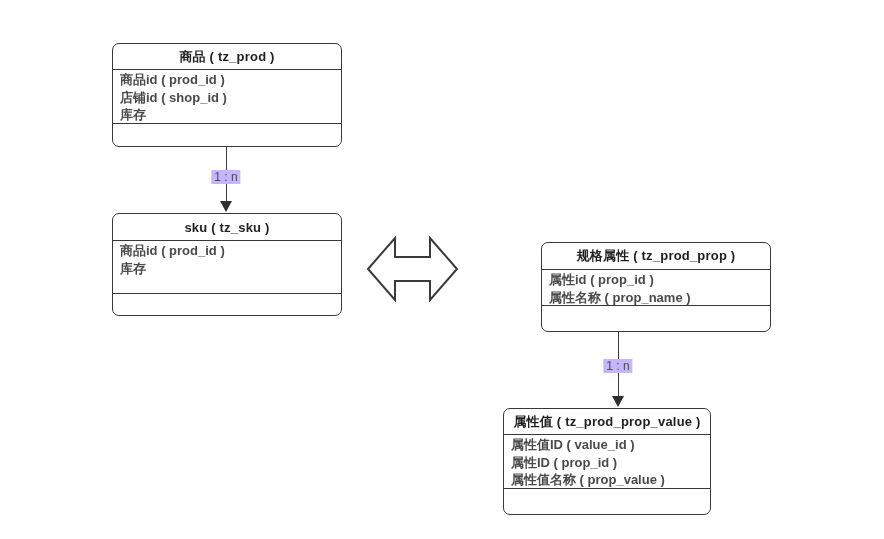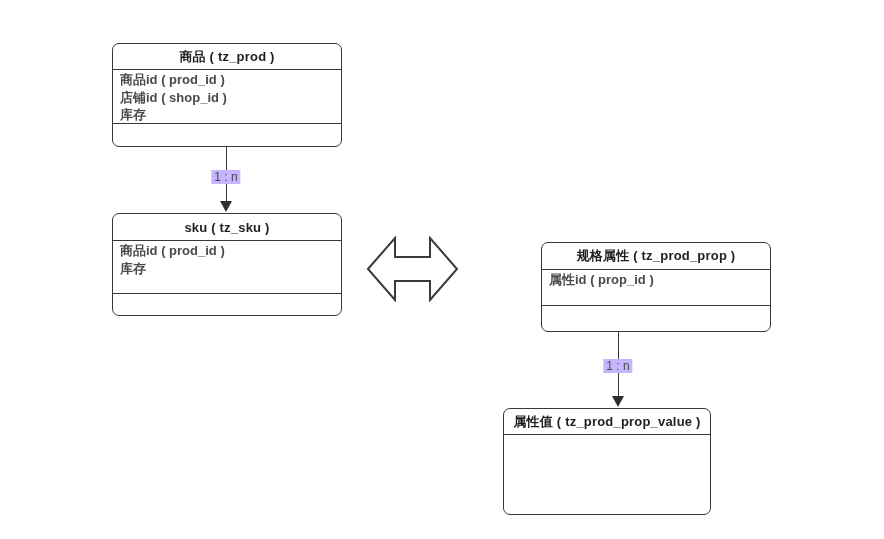--- a/index.html
+++ b/index.html
@@ -92,26 +92,32 @@
   </div>
 
   <svg class="two-way-arrow" style="left:366px; top:236px;" width="93" height="66" viewBox="-2 -2 93 66">
     <polygon points="0,31 27,0 27,19 62,19 62,0 89,31 62,62 62,43 27,43 27,62" fill="#ffffff" stroke="#3a3a3a" stroke-width="2" stroke-linejoin="miter"></polygon>
   </svg>
 
   <div class="entity" style="left:503px; top:242px; width:230px; height:90px;margin-left:38px;">
     <div class="entity-header" style="height:26px;">规格属性 ( tz_prod_prop )</div>
     <div class="entity-fields" style="height:36px;">
       <div class="entity-field">属性id ( prop_id )</div>
+      <div class="entity-field">属性名称 ( prop_name )</div>
     </div>
     <div class="entity-footer"></div>
   </div>
 
   <div class="connector-line" style="left:617.5px; top:332px; height:65px;"></div>
   <div class="arrowhead-down" style="left:612px; top:396px;"></div>
   <div class="cardinality-label" style="left:618px; top:359px;">1 : n</div>
 
   <div class="entity" style="left:503px; top:408px; width:208px; height:107px;">
     <div class="entity-header" style="height:25px;">属性值 ( tz_prod_prop_value )</div>
+    <div class="entity-fields" style="height:54px;">
+      <div class="entity-field">属性值ID ( value_id )</div>
+      <div class="entity-field">属性ID ( prop_id )</div>
+      <div class="entity-field">属性值名称 ( prop_value )</div>
+    </div>
     <div class="entity-footer"></div>
   </div>
 
 </div>
 
 </body></html>

